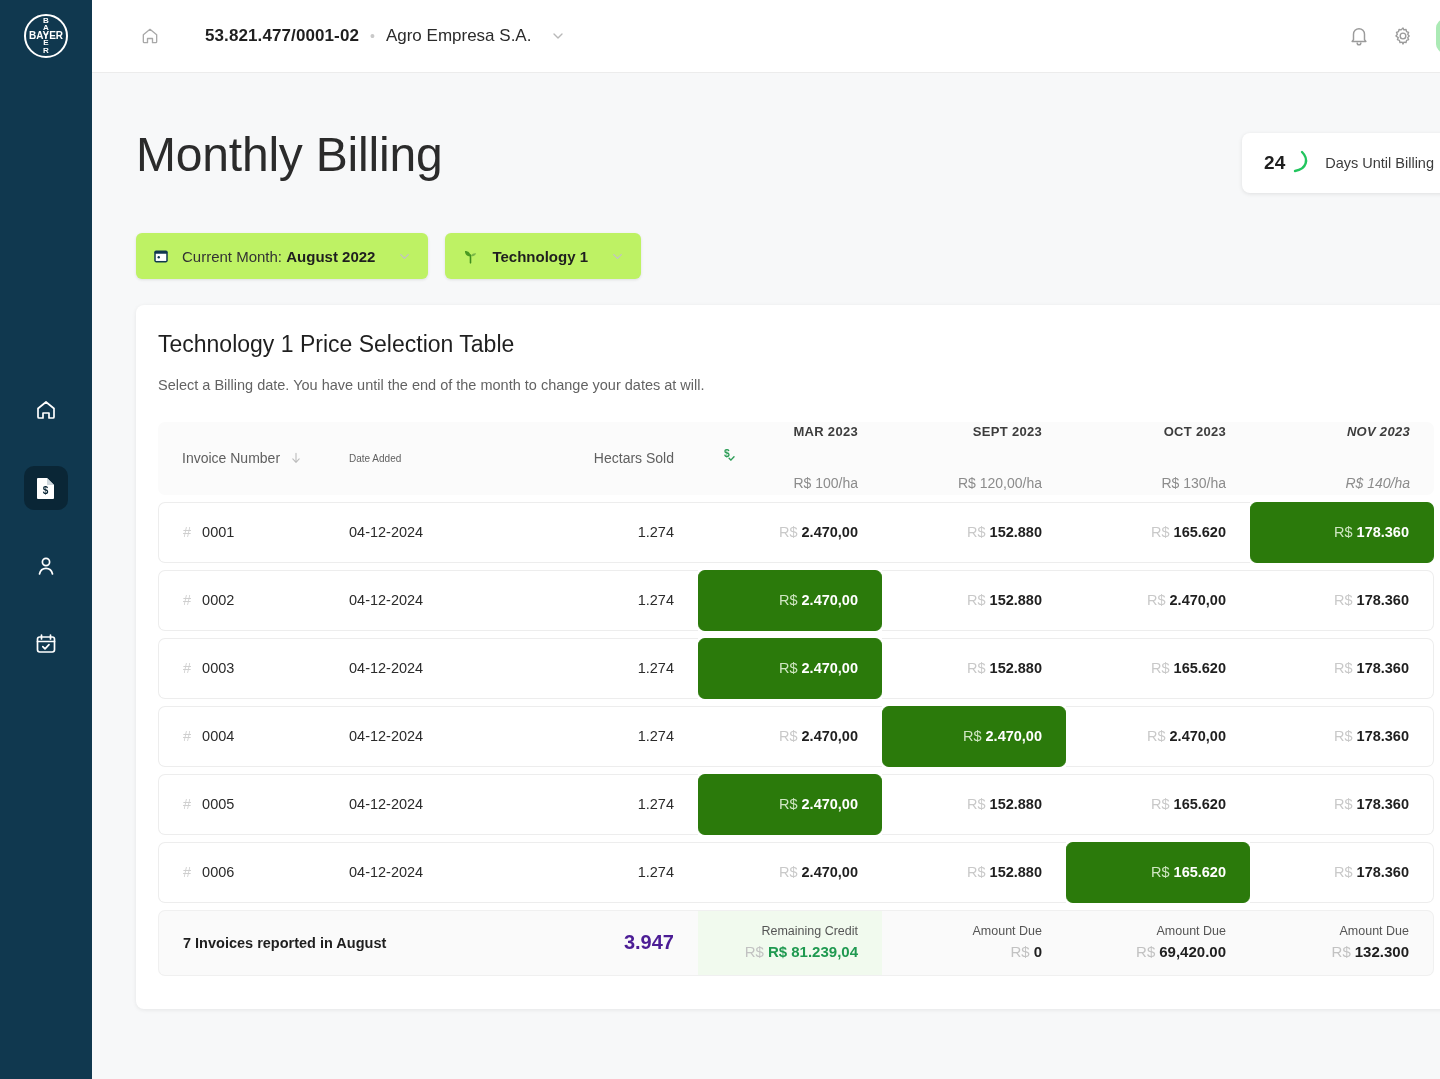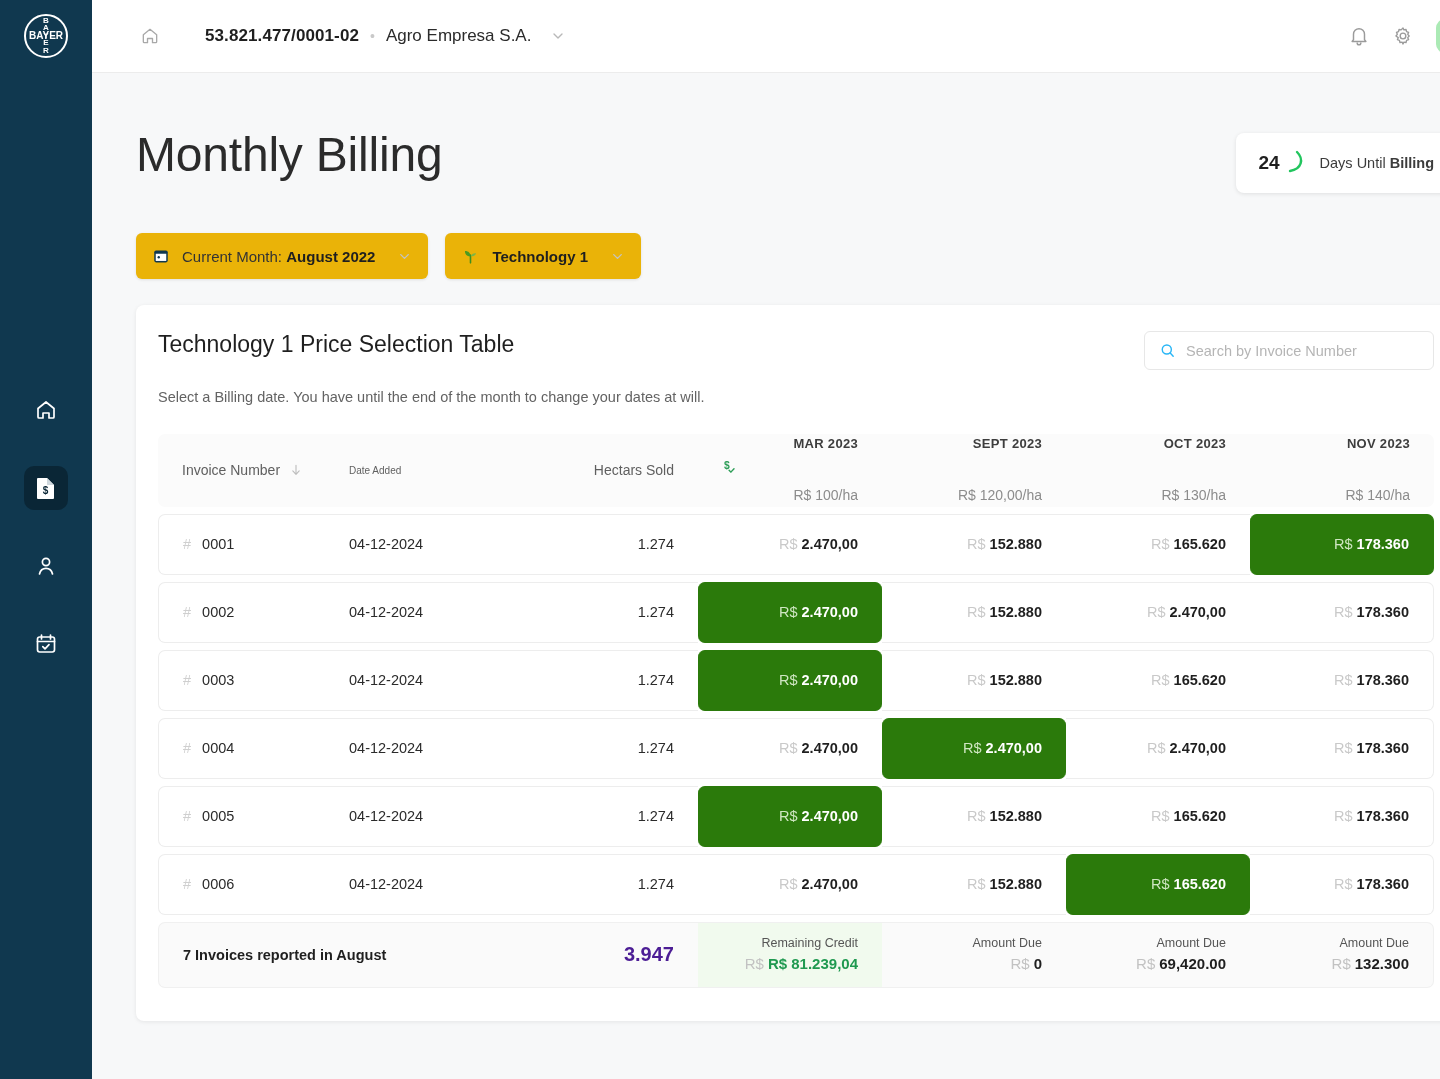--- a/index.html
+++ b/index.html
@@ -76,25 +76,25 @@
     line-height: 1;
   }
   .billing-chip {
     margin-left: auto; margin-top: 2px;
     background: #fff; border-radius: 8px; box-shadow: 0 1px 4px rgba(0,0,0,.10);
     height: 60px; padding: 0 22px; display: flex; align-items: center; gap: 10px;
   }
   .billing-chip .num { font-size: 19px; font-weight: 700; color: #1f1f1f; }
   .billing-chip .arcwrap { width: 24px; height: 28px; margin-left: -4px; }
   .billing-chip .lbl { font-size: 14.5px; color: #3c3c3c; }
-  .billing-chip .lbl b { font-weight: 700; }
+  .billing-chip .lbl b { font-weight: 400; }
 
   .filters { display: flex; gap: 17px; margin-top: 40px; }
   .filter {
-    height: 46px; background: #eab308; border-radius: 6px;
+    height: 46px; background: #bef264; border-radius: 6px;
     box-shadow: 0 1px 3px rgba(0,0,0,.10);
     display: flex; align-items: center; gap: 12px; padding: 0 16px;
     cursor: pointer;
   }
   .filter .txt { font-size: 15px; color: #333; white-space: nowrap; }
   .filter .txt b { font-weight: 700; color: #1f1f1f; }
   .filter .txt.bold { font-weight: 700; color: #1f1f1f; }
   .filter .chev { margin-left: 10px; }
 
   .card {
@@ -121,21 +121,21 @@
   table.bt col.c-inv  { width: 175px; }
   table.bt col.c-date { width: 175px; }
   table.bt col.c-hect { width: 190px; }
   table.bt col.c-m    { width: 184px; }
 
   thead tr.hrow th {
     background: #fbfbfb; padding: 0; height: 68px; vertical-align: middle;
     font-weight: 400;
   }
   thead tr.hrow th:first-child { border-radius: 7px 0 0 7px; }
-  thead tr.hrow th:last-child  { border-radius: 0 7px 7px 0; }
+  thead tr.hrow th:last-child  { border-radius: 0 7px 7px 0; font-style: italic; }
   thead th.hl { background: #f1faee; }
   .th-inv { font-size: 14px; color: #5f5f5f; text-align: left; padding-left: 24px; display: flex; align-items: center; gap: 9px; }
   .th-left { font-size: 10px; color: #5f5f5f; text-align: left; padding-left: 16px; }
   .th-right { font-size: 14px; color: #5f5f5f; text-align: right; padding-right: 24px; }
   .th-month { text-align: right; padding-right: 24px; line-height: 1.55; }
   .th-month .m { font-size: 13px; color: #3d3d3d; font-weight: 700; letter-spacing: .3px; }
   .th-month .p { font-size: 14px; color: #2f9e4f; font-weight: 700; margin-top: 31px; }
   .th-month .p span { color: #8c8c8c; font-weight: 400; }
   .th-dollar { padding-left: 22px; }
 
@@ -292,27 +292,20 @@
           <span class="txt bold">Technology 1</span>
           <svg class="chev" width="15" height="15" viewBox="0 0 24 24" fill="none" stroke="#c3c3c3" stroke-width="2.2" stroke-linecap="round" stroke-linejoin="round">
             <path d="M6 9l6 6 6-6"></path>
           </svg>
         </div>
       </div>
 
       <section class="card">
         <div class="card-head">
           <h2 class="card-title">Technology 1 Price Selection Table</h2>
-          <div class="search">
-            <svg width="19" height="19" viewBox="0 0 24 24" fill="none" stroke="#29b6f6" stroke-width="2" stroke-linecap="round">
-              <circle cx="11" cy="10.6" r="6.4"></circle>
-              <path d="M15.8 15.6L20 20"></path>
-            </svg>
-            <input type="text" placeholder="Search by Invoice Number" style="">
-          </div>
         </div>
         <p class="card-sub">Select a Billing date. You have until the end of the month to change your dates at will.</p>
 
         <table class="bt">
           <colgroup>
             <col class="c-inv">
               <col class="c-date">
               <col class="c-hect">
             <col class="c-m">
               <col class="c-m">

